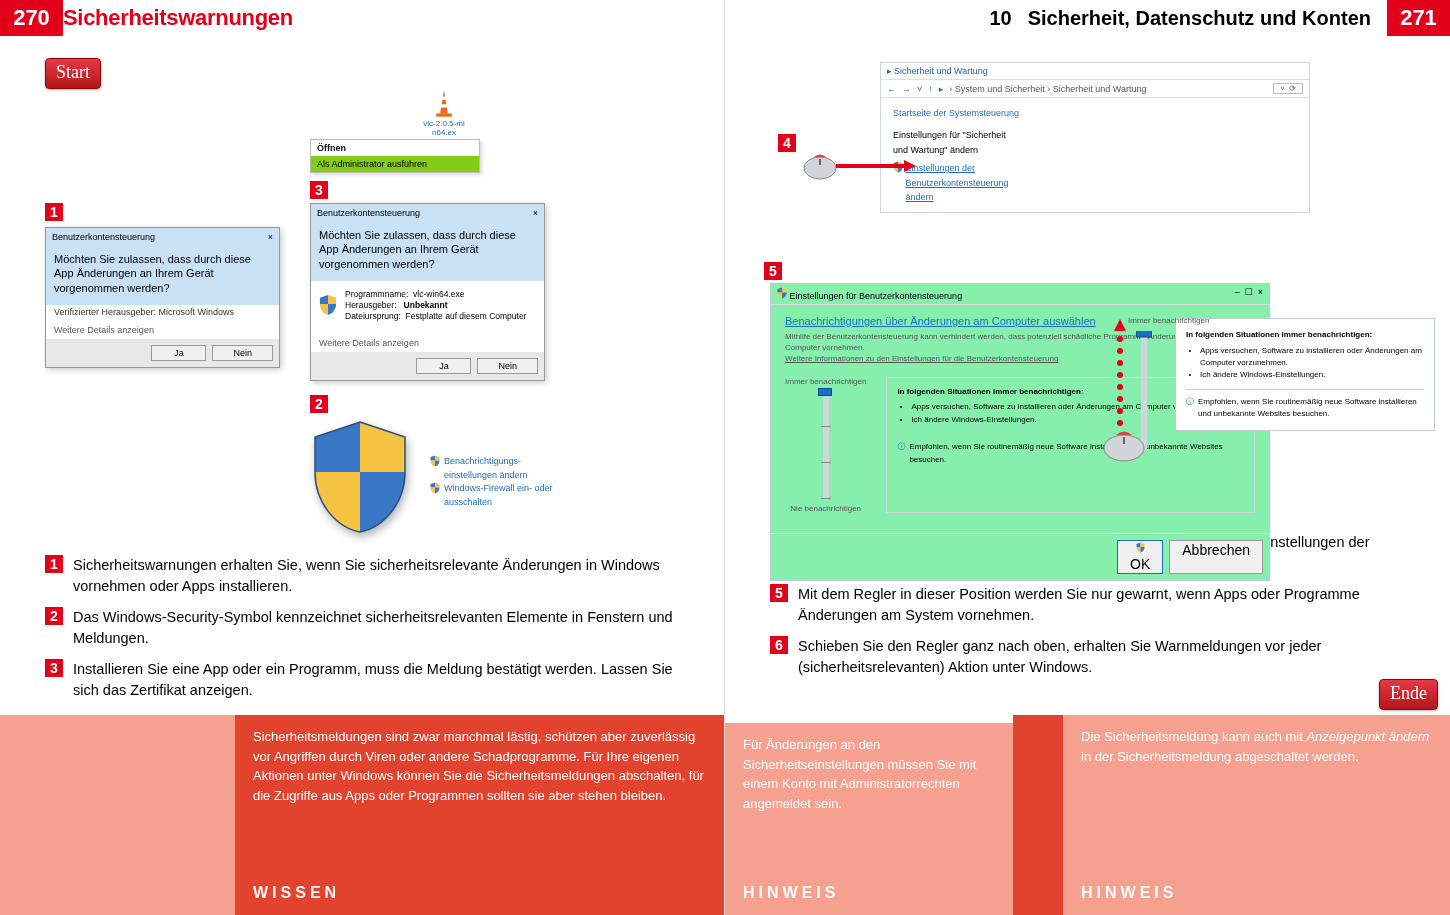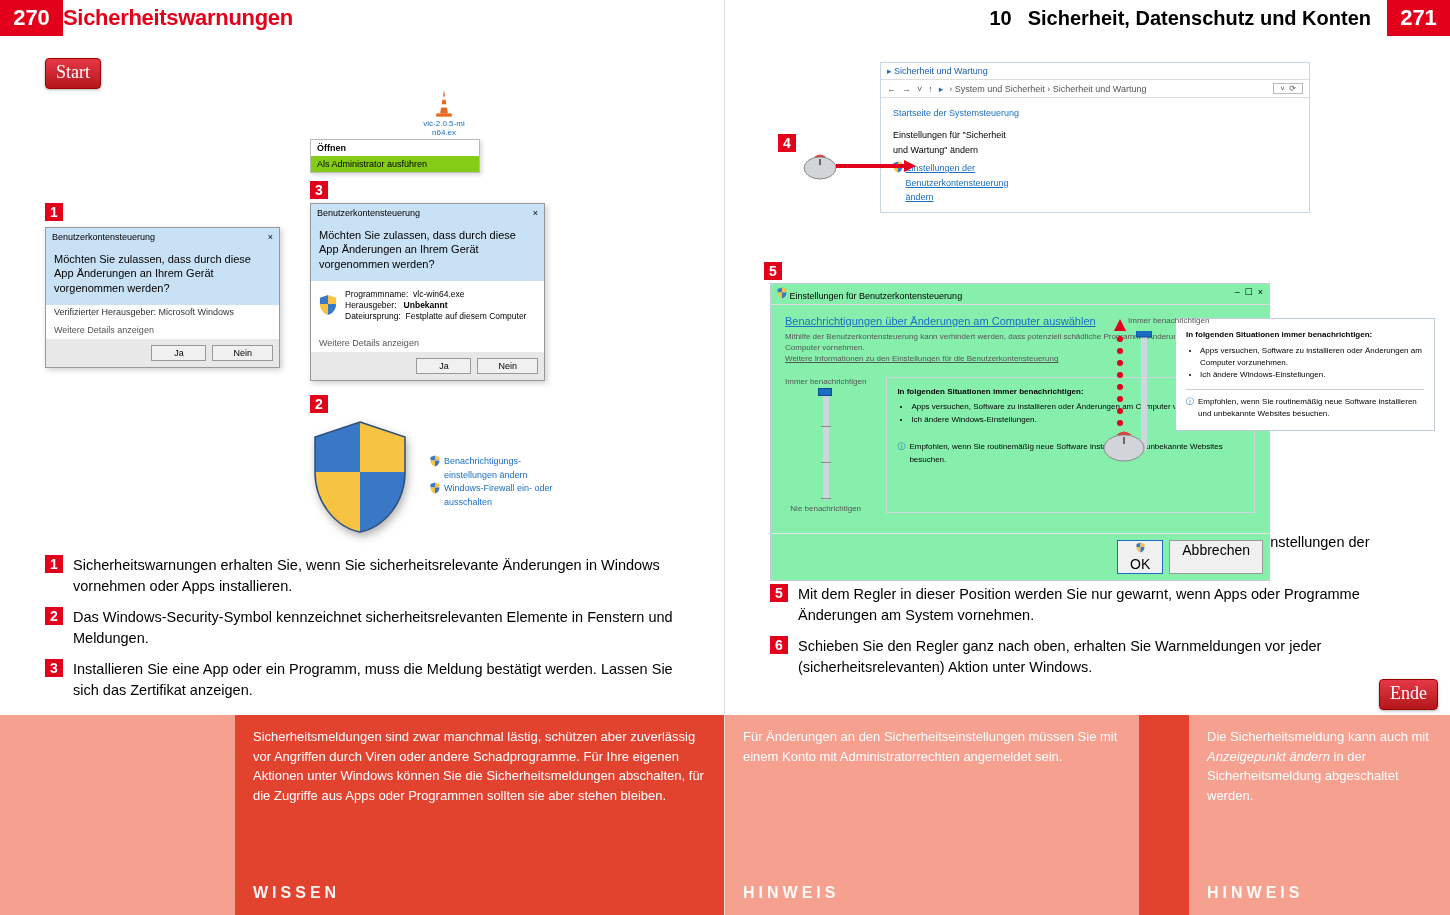--- a/index.html
+++ b/index.html
@@ -382,21 +382,21 @@
         <div class="step">
             <span class="num-badge">6</span>
             <div class="step-txt">Schieben Sie den Regler ganz nach oben, erhalten Sie Warnmeldungen vor jeder (sicherheitsrelevanten) Aktion unter Windows.</div>
           </div>
       </div>
 
       <div class="ende-btn">Ende</div>
     </div>
 
     <div class="footer">
-      <div class="footer-box footer-blank" style="width:414px; color:#fff;">
+      <div class="footer-box footer-blank" style="width:288px; color:#fff;margin-top:8px;">
         <div>Für Änderungen an den Sicherheitseinstellungen müssen Sie mit einem Konto mit Administratorrechten angemeldet sein.</div>
         <div class="footer-title">HINWEIS</div>
       </div>
       <div class="footer-box footer-red" style="width:50px; padding:0;"></div>
       <div class="footer-box footer-blank" style="flex:1; color:#fff;">
         <div>
           <span>Die Sicherheitsmeldung kann auch mit </span><em>Anzeigepunkt ändern</em><span> in der Sicherheitsmeldung abgeschaltet werden.</span>
         </div>
         <div class="footer-title">HINWEIS</div>
       </div>

